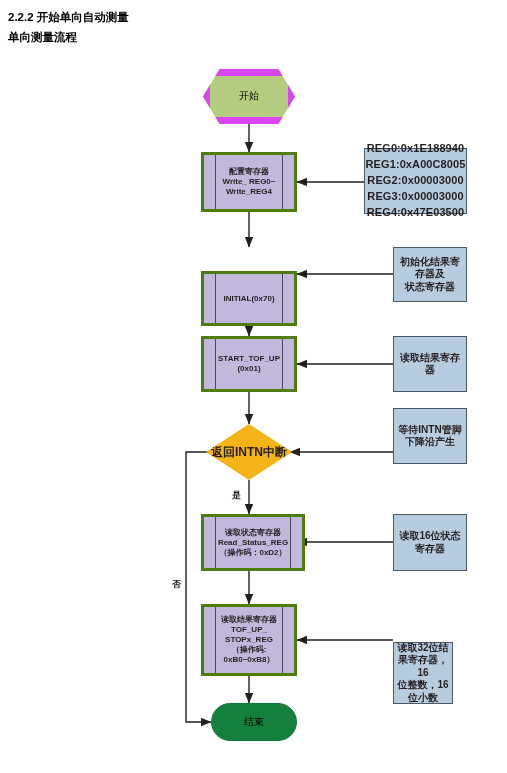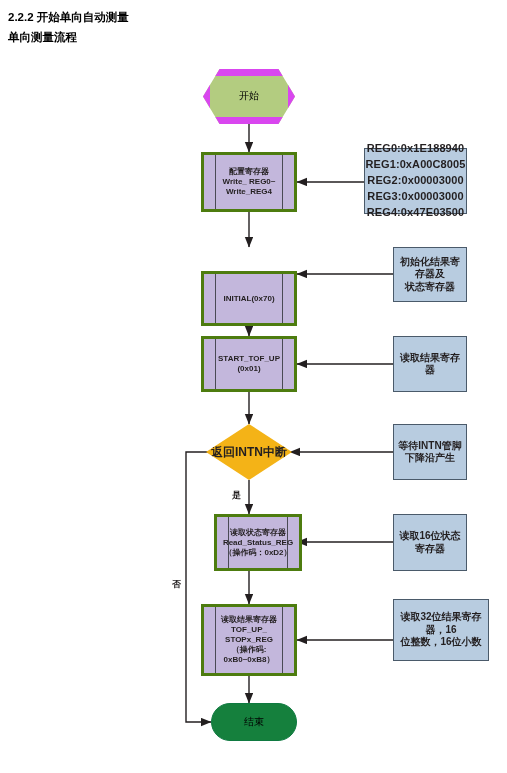--- a/index.html
+++ b/index.html
@@ -226,47 +226,47 @@
   </div>
 
   <div class="node note" style="left:393px; top:336px; width:74px; height:56px;">
     <span class="node-text">读取结果寄存器</span>
   </div>
 
   <div class="node diamond" style="left:206px; top:424px; width:86px; height:56px;">
     <span class="node-text">返回INTN中断</span>
   </div>
 
-  <div class="node note" style="left:393px; top:424px; width:74px; height:56px;">
+  <div class="node note" style="left:393px; top:408px; width:74px; height:56px;">
     <span class="node-text">等待INTN管脚下降沿产生</span>
   </div>
 
   <div class="branch-label" style="left:232px; top:489px;">是</div>
 
   <div class="branch-label" style="left:172px; top:578px;">否</div>
 
-  <div class="node predef" style="left:214px; top:514px; width:88px; height:57px;">
+  <div class="node predef" style="left:201px; top:514px; width:104px; height:57px;">
     <span class="node-text">读取状态寄存器
 Read_Status_REG
 （操作码：0xD2）</span>
   </div>
 
   <div class="node note" style="left:393px; top:514px; width:74px; height:57px;">
     <span class="node-text">读取16位状态寄存器</span>
   </div>
 
   <div class="node predef" style="left:201px; top:604px; width:96px; height:72px;">
     <span class="node-text">读取结果寄存器
 TOF_UP_
 STOPx_REG
 （操作码:
 0xB0~0xB8）</span>
   </div>
 
-  <div class="node note" style="left:393px; top:599px; width:96px; height:62px;align-items:center;">
+  <div class="node note" style="left:393px; top:642px; width:60px; height:62px;align-items:center;">
     <span class="node-text">读取32位结果寄存器，16
 位整数，16位小数</span>
   </div>
 
   <div class="node terminator-end" style="left:211px; top:703px; width:86px; height:38px;">
     <span class="node-text">结束</span>
   </div>
 
 </div>
 

